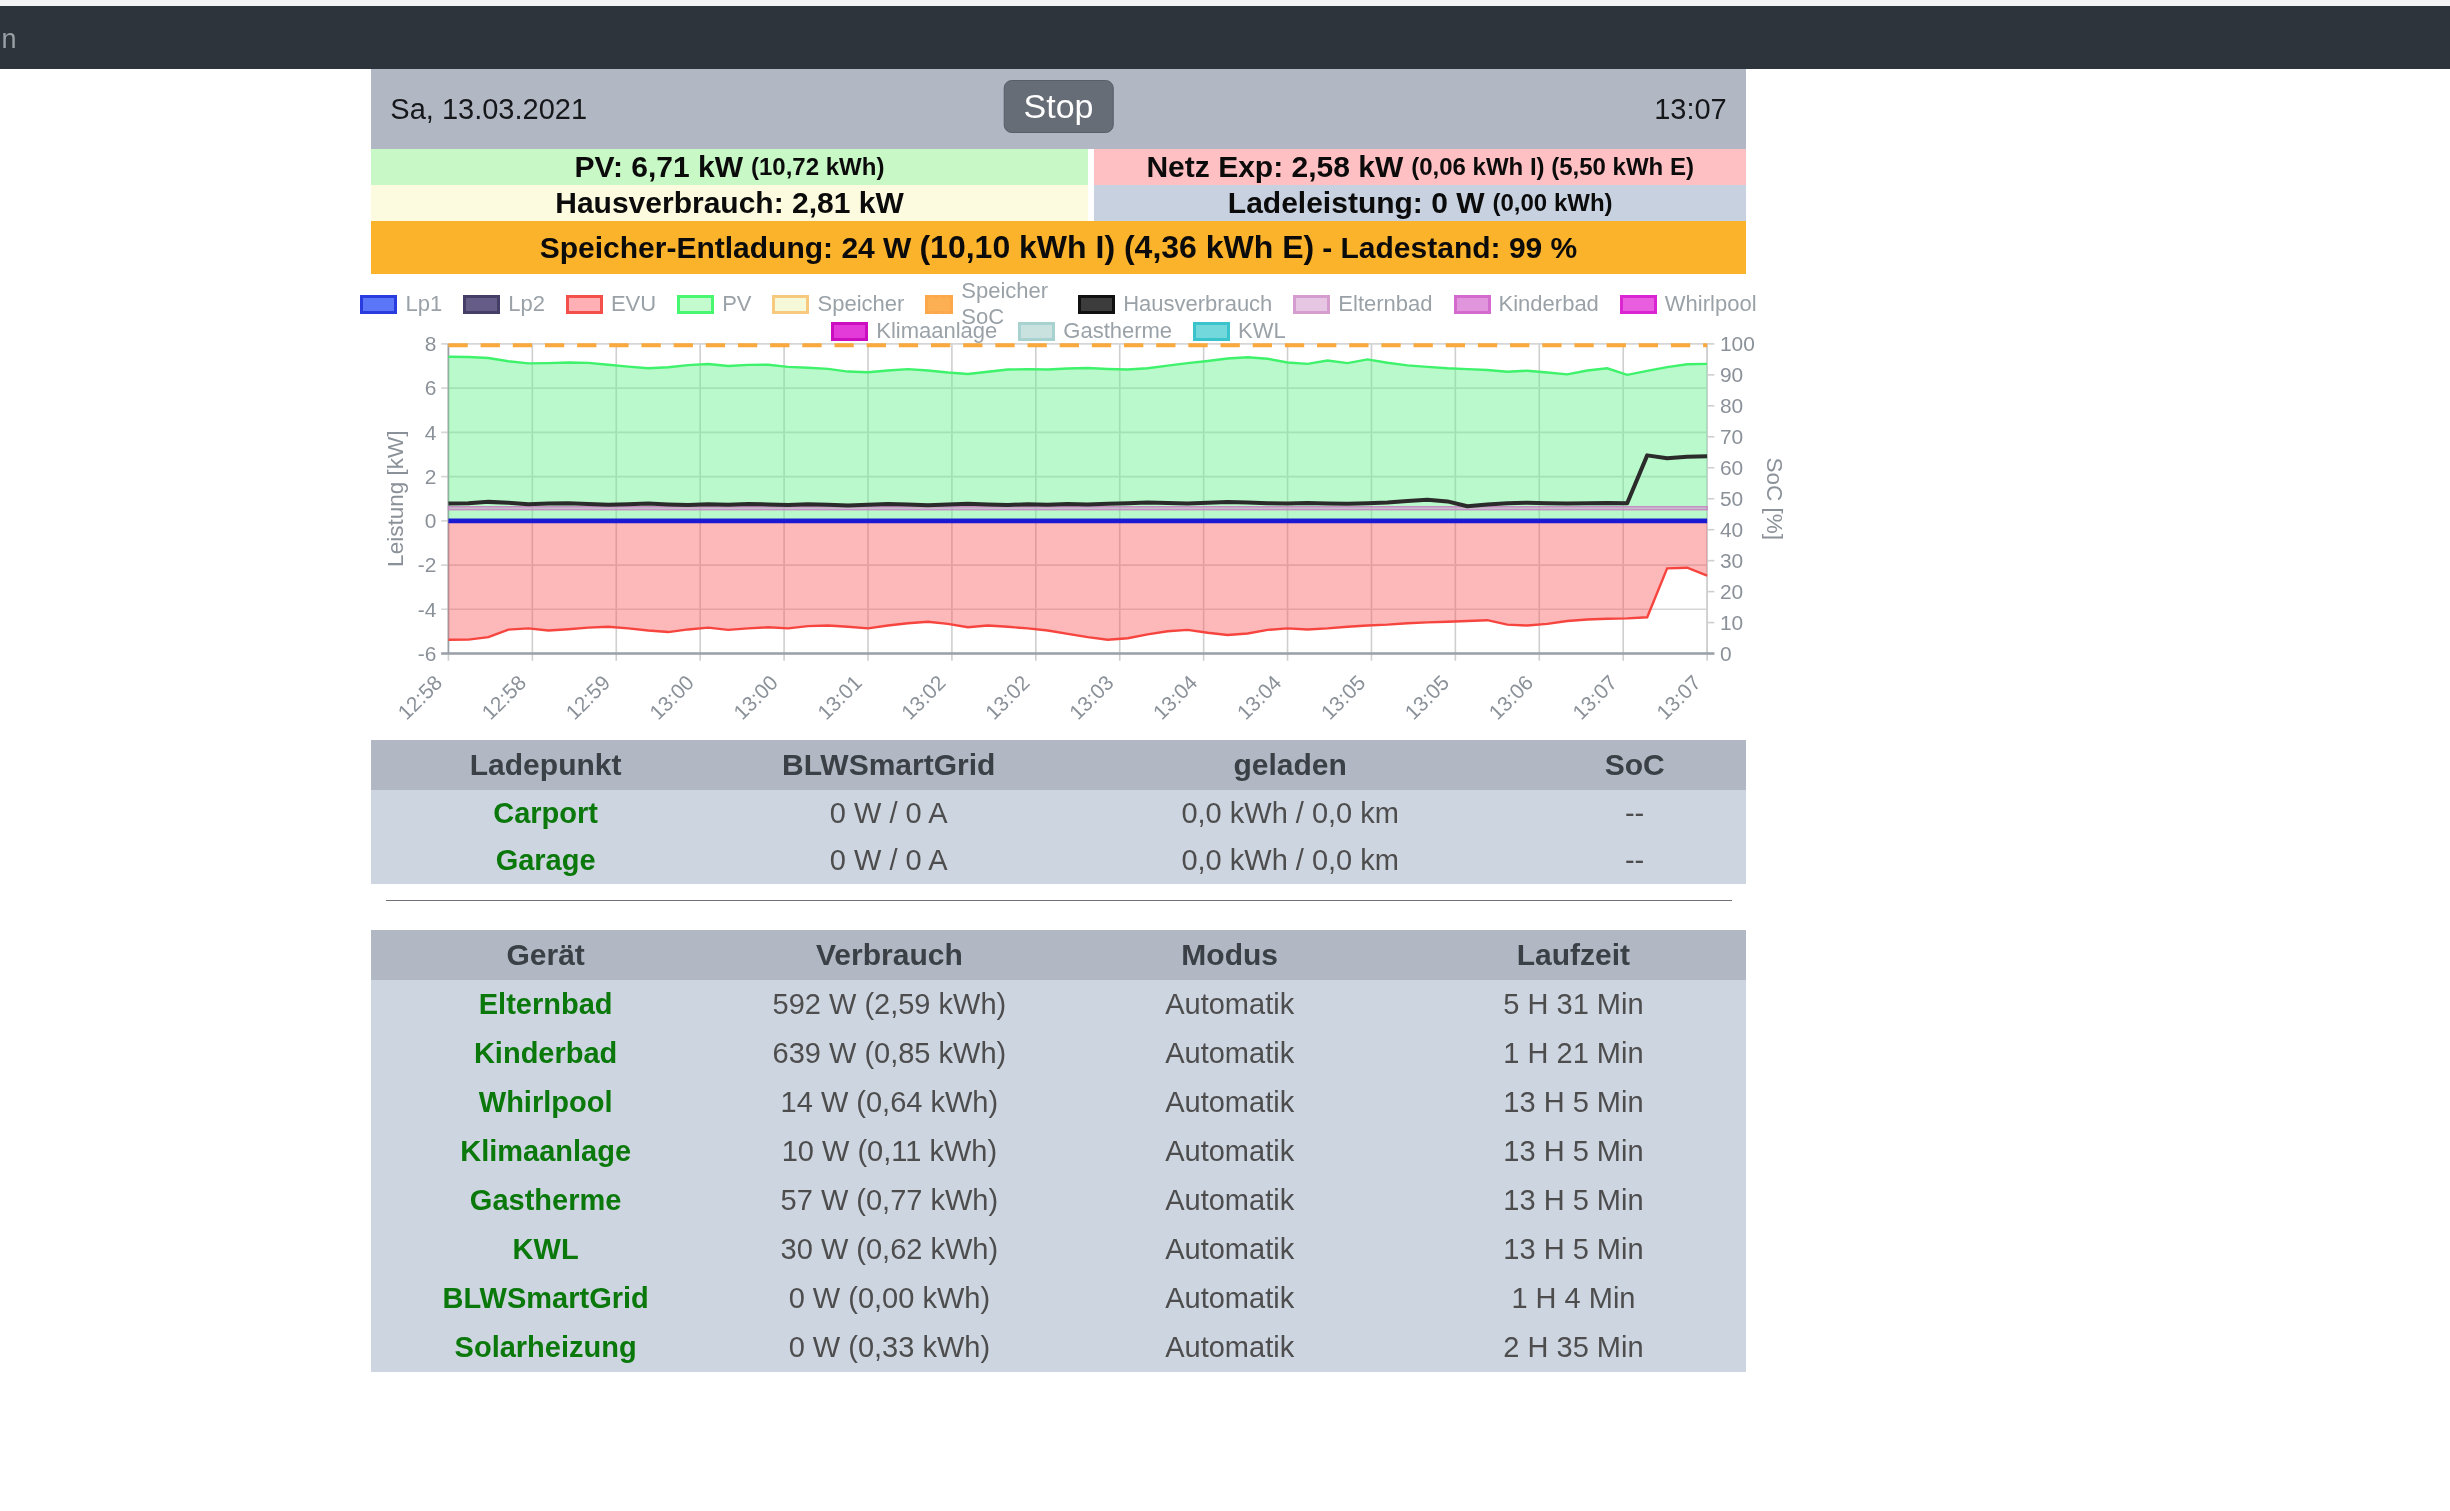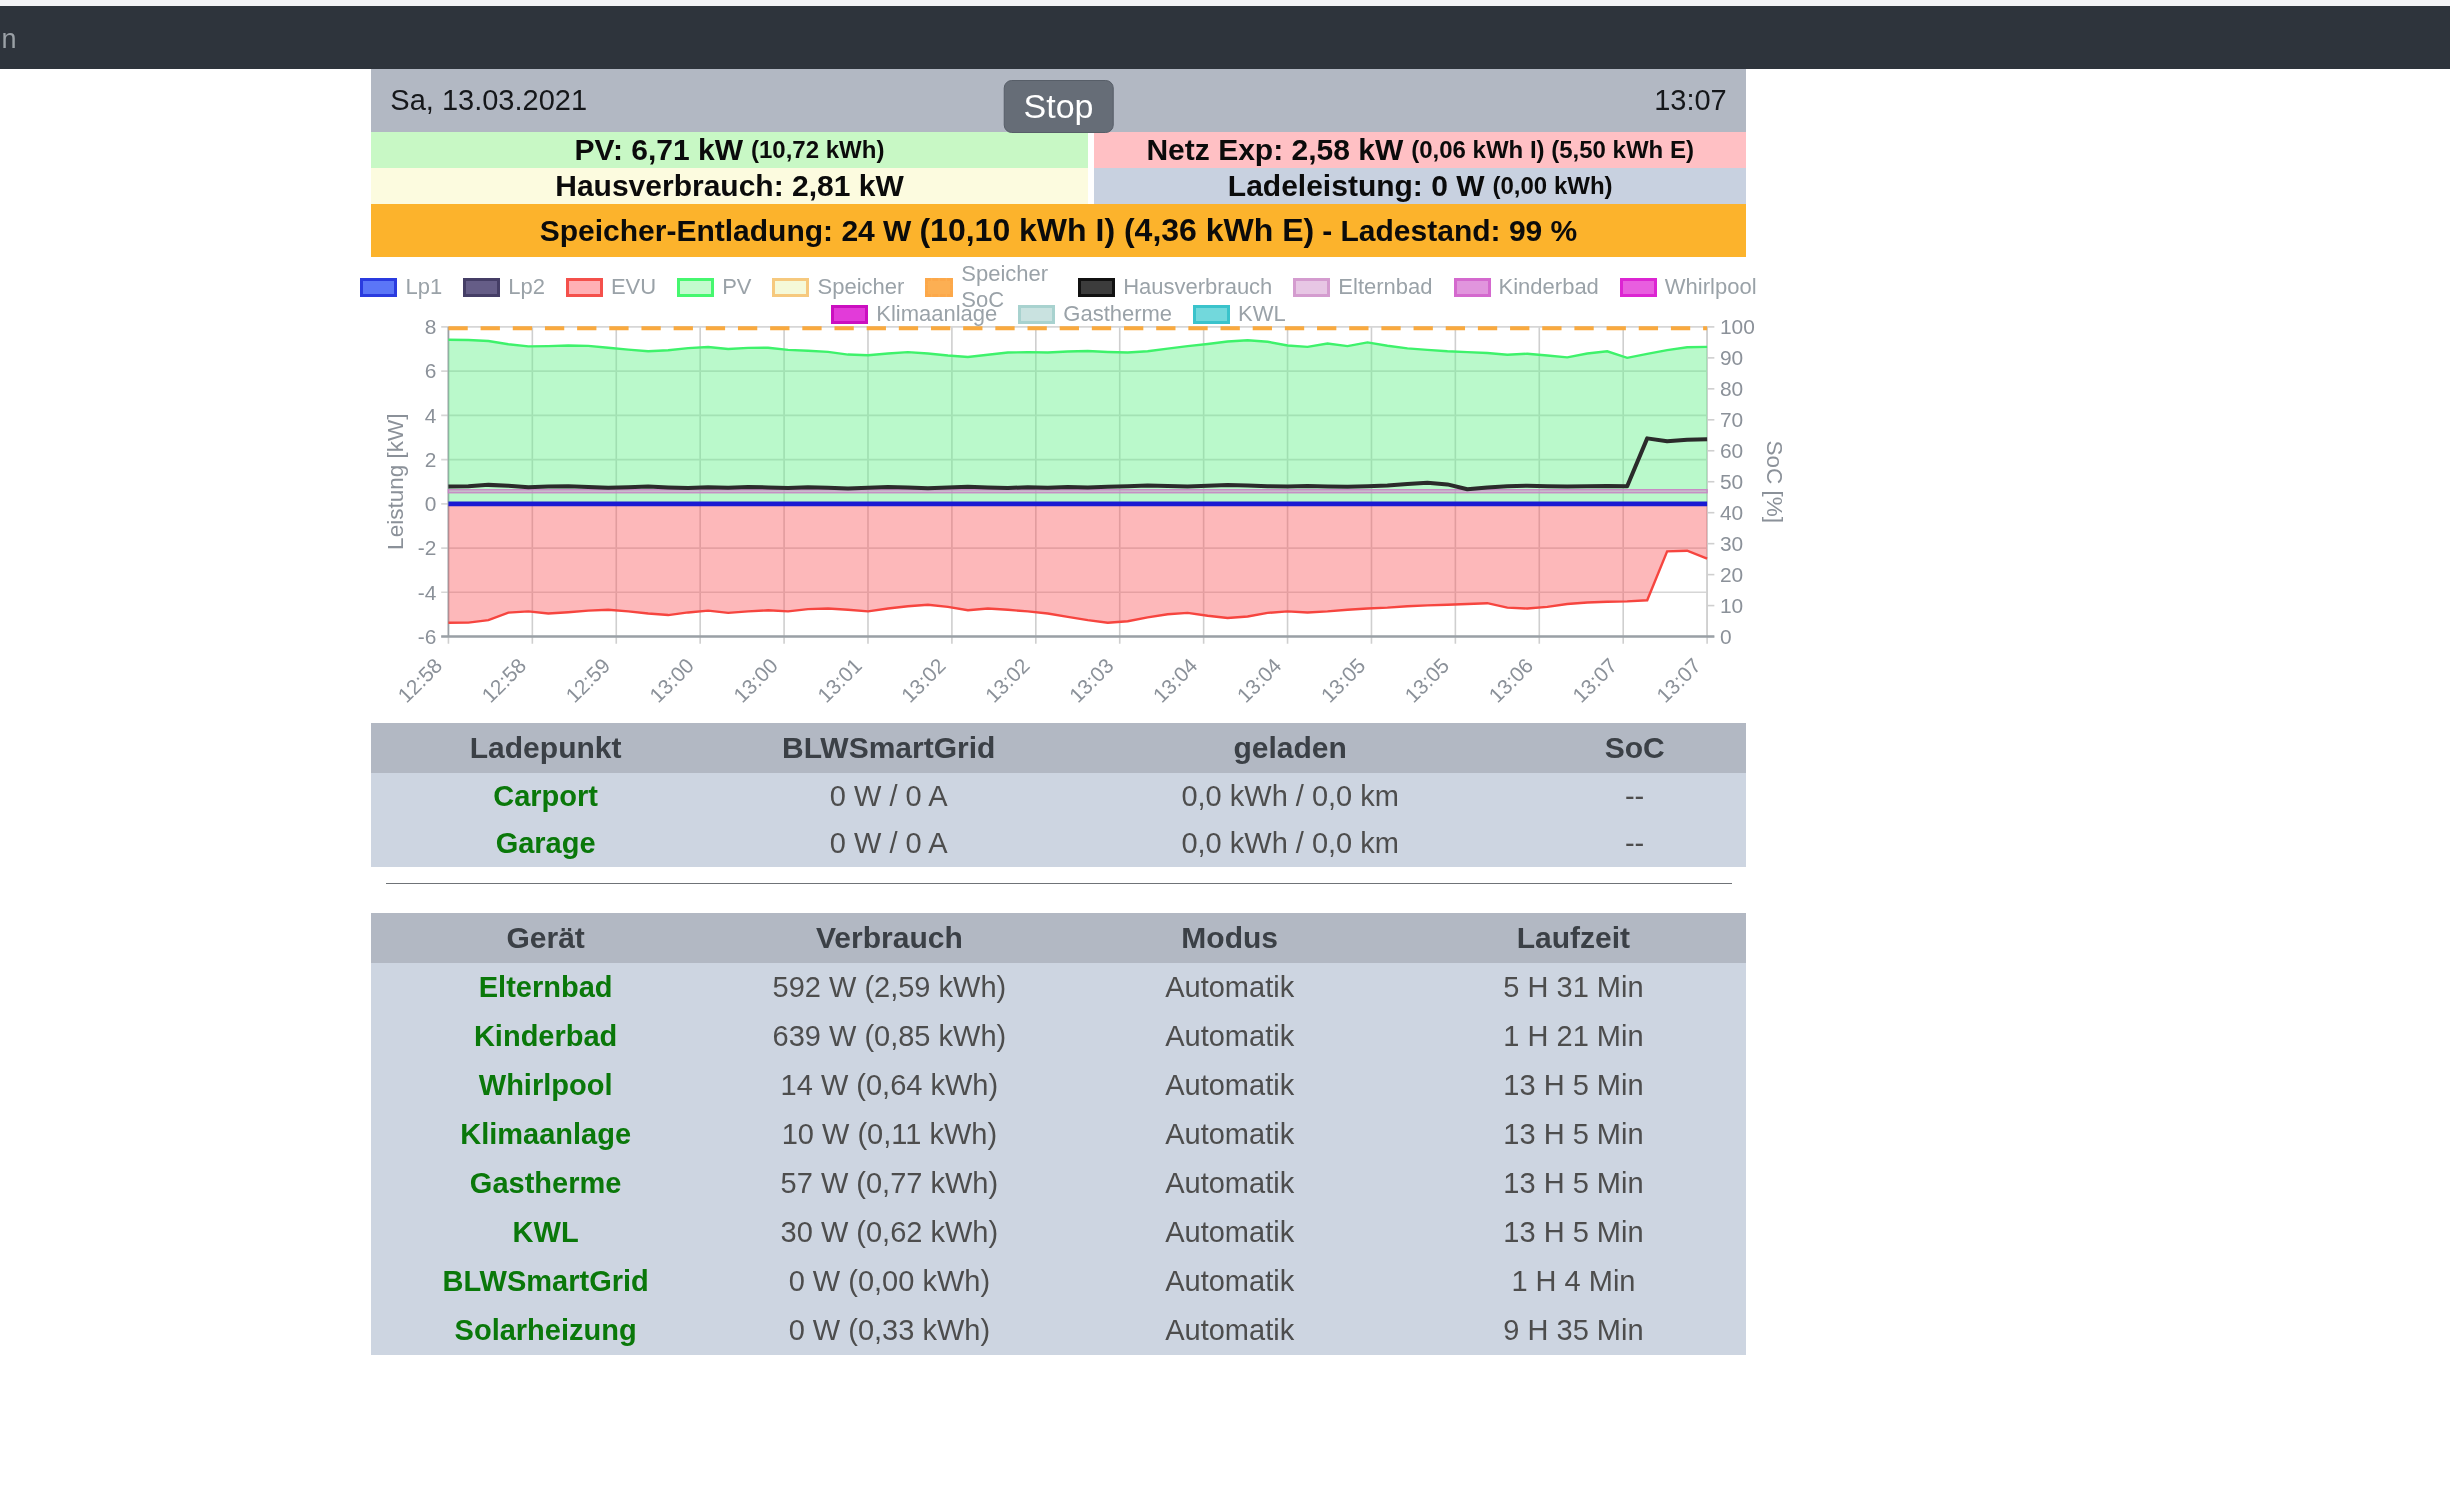--- a/index.html
+++ b/index.html
@@ -3,21 +3,21 @@
 <meta charset="utf-8">
 <style>
   html,body{margin:0;padding:0;background:#fff;}
   .page{position:relative;width:2450px;height:1511px;background:#ffffff;overflow:hidden;
         font-family:"Liberation Sans",sans-serif;}
   .topstrip{position:absolute;left:0;top:0;width:100%;height:6.4px;background:#f2f3f5;}
   .topbar{position:absolute;left:0;top:6.4px;width:100%;height:63px;background:#2e343c;}
   .topbar .cropped{position:absolute;left:1.6px;top:17.7px;color:#9aa0a6;font-size:27px;}
   .content{position:absolute;left:371px;top:69px;width:1375px;}
   
-  .header-row{position:relative;height:63px;background:#b2b8c3;display:flex;align-items:center;
+  .header-row{position:relative;height:80px;background:#b2b8c3;display:flex;align-items:center;
               justify-content:space-between;color:#15171a;font-size:29px;}
   .header-row .date{padding-left:19.3px;}
   .header-row .time{padding-right:19.3px;}
   .stop-btn{position:absolute;left:50%;top:10.5px;transform:translateX(-50%);height:53px;
             padding:0 19.3px;background:#666d77;border:0.8px solid #575e68;border-radius:8px;
             color:#ffffff;font-size:34px;line-height:51px;cursor:pointer;}
   
   .sum-row{display:flex;height:36px;}
   .sum-cell{display:flex;align-items:center;justify-content:center;gap:8px;color:#0b0b0b;
             white-space:nowrap;}
@@ -310,19 +310,19 @@
       <div class="t-row">
         <div class="t-cell t-name">BLWSmartGrid</div>
         <div class="t-cell">0 W (0,00 kWh)</div>
         <div class="t-cell">Automatik</div>
         <div class="t-cell">1 H 4 Min</div>
       </div>
       <div class="t-row">
         <div class="t-cell t-name">Solarheizung</div>
         <div class="t-cell">0 W (0,33 kWh)</div>
         <div class="t-cell">Automatik</div>
-        <div class="t-cell">9 H 35 Min</div>
+        <div class="t-cell">2 H 35 Min</div>
       </div>
     </div>
 
   </div>
 </div>
 
 
 </body></html>

